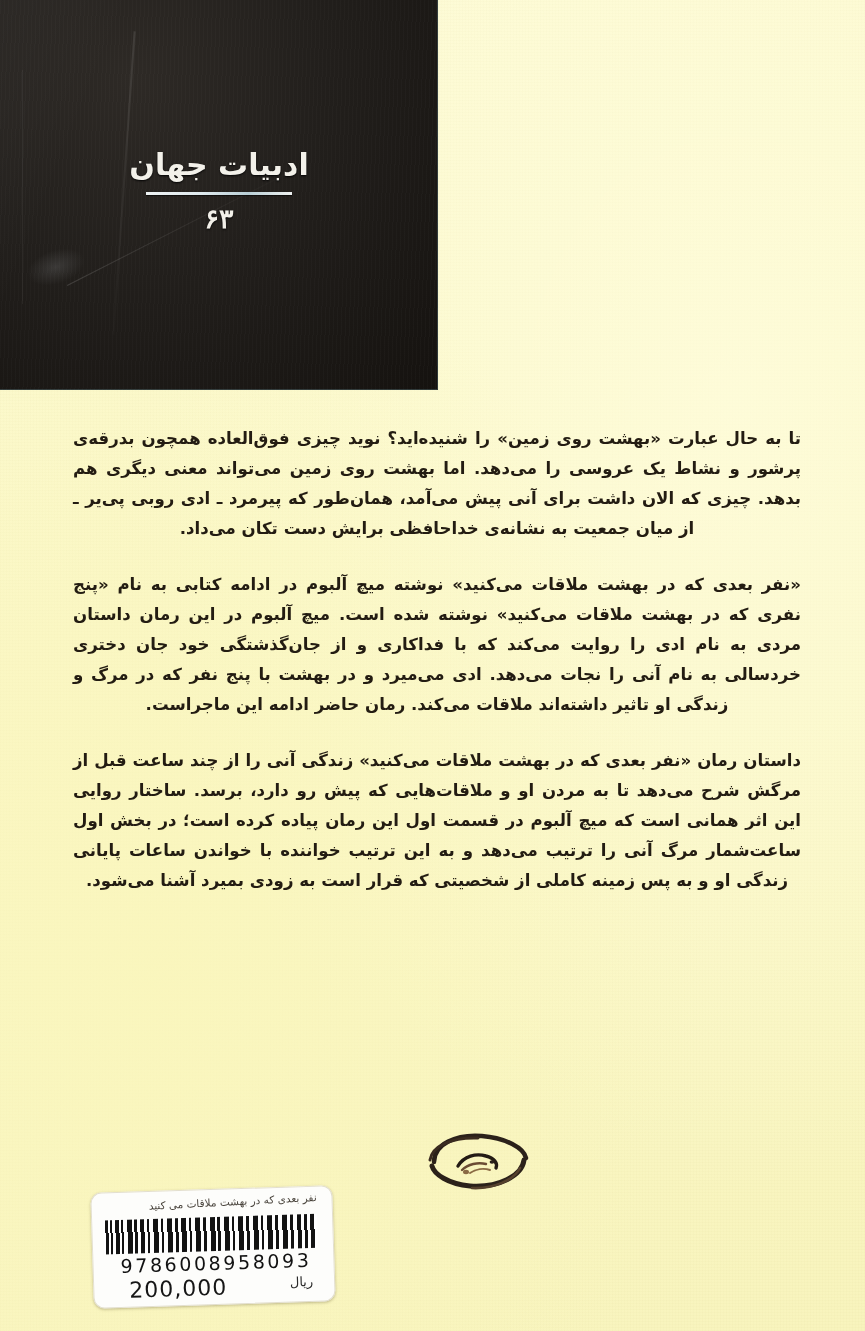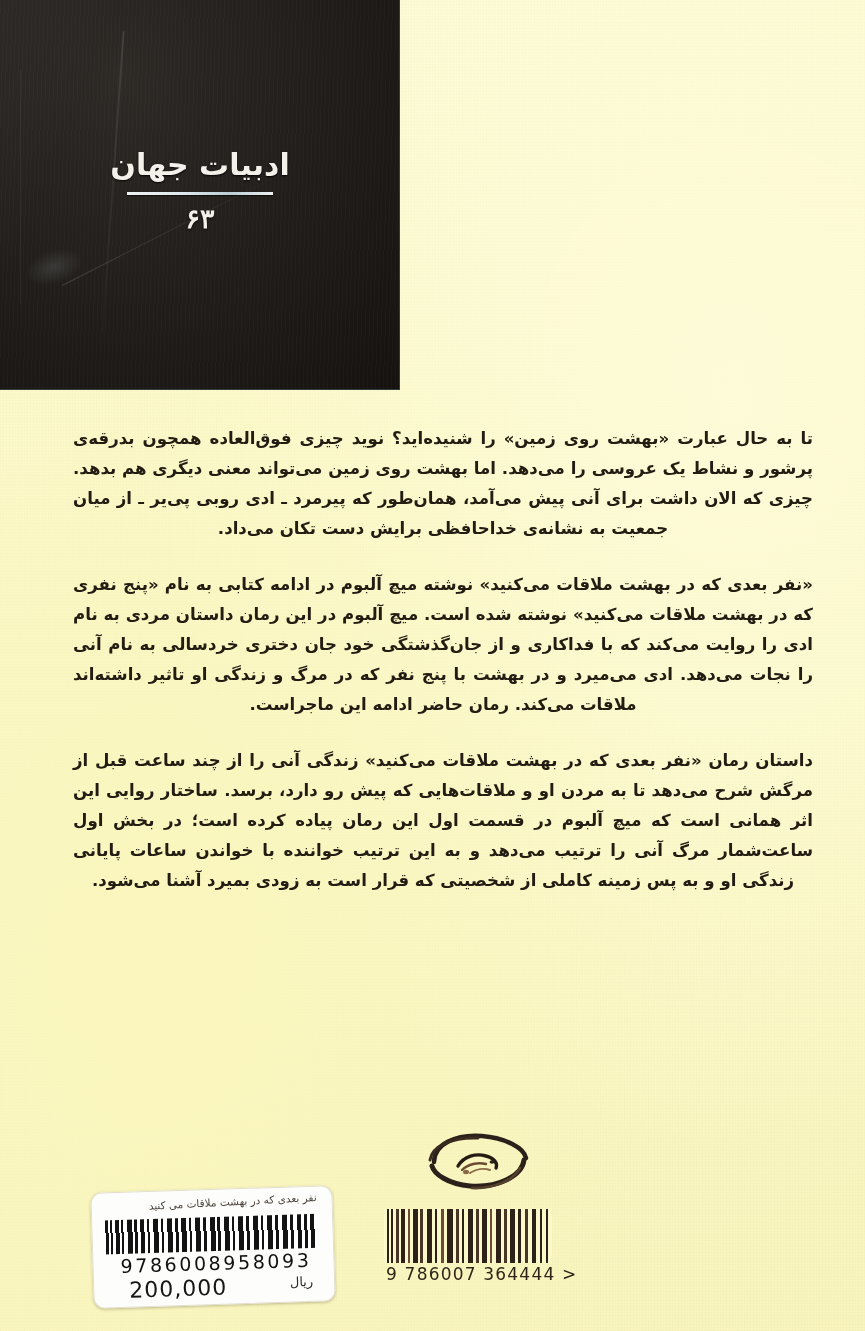--- a/index.html
+++ b/index.html
@@ -29,21 +29,21 @@
       repeating-linear-gradient(90deg, rgba(200,190,120,0.04) 0px, rgba(200,190,120,0.04) 1px, rgba(0,0,0,0) 1px, rgba(0,0,0,0) 3px),
       linear-gradient(160deg, #fdfbd6 0%, #fbf8c9 40%, #f8f4bd 100%);
     pointer-events: none;
   }
 
   
   #series-panel {
     position: absolute;
     left: 0;
     top: 0;
-    width: 400px;
+    width: 438px;
     height: 390px;
     background:
       linear-gradient(112deg, rgba(255,255,255,0.035) 0%, rgba(255,255,255,0) 22%),
       repeating-linear-gradient(92deg, rgba(255,255,255,0.018) 0px, rgba(255,255,255,0.018) 1px, rgba(0,0,0,0) 1px, rgba(0,0,0,0) 4px),
       radial-gradient(ellipse at 30% 20%, #2e2a26 0%, #221f1c 45%, #15120f 100%);
     box-shadow: inset -1px -1px 0 rgba(120,160,170,0.28);
   }
   #series-panel .scuff-a {
     position: absolute;
     left: 28%;
@@ -109,21 +109,21 @@
     font-size: 27px;
     font-weight: 700;
     color: #f2f0e9;
     text-shadow: 0 1px 2px rgba(0,0,0,0.9);
     direction: rtl;
   }
 
   
   #blurb {
     position: absolute;
-    right: 52px;
+    right: 64px;
     left: 52px;
     top: 424px;
     direction: rtl;
     text-align: justify;
     text-align-last: center;
     margin-left: 21px;
   }
   .para {
     font-family: "DejaVu Sans", "Liberation Sans", sans-serif;
     font-size: 16.6px;
@@ -396,24 +396,20 @@
       <path d="M96,42 C90,54 70,63 48,62" fill="none" stroke="#55402d" stroke-width="2.6" stroke-linecap="round"></path>
 
       <path d="M34,40 C40,30 52,27 62,30 C70,32 74,37 72,42" fill="none" stroke="#241b14" stroke-width="3.4" stroke-linecap="round"></path>
       <path d="M38,44 C44,38 54,36 62,38" fill="none" stroke="#6b4c33" stroke-width="2.4" stroke-linecap="round"></path>
       <path d="M46,47 C52,43 60,42 66,44" fill="none" stroke="#8a6a44" stroke-width="2" stroke-linecap="round"></path>
       <ellipse cx="42" cy="46" rx="3" ry="2.2" fill="#8a6a44"></ellipse>
       <ellipse cx="68" cy="36" rx="2.4" ry="1.8" fill="#2b211a"></ellipse>
     </svg>
   </div>
 
-  <div id="isbn-barcode">
-    <div class="bars"></div>
-    <div class="digits">9 786007 364444 &gt;</div>
-  </div>
 
   <div id="price-sticker">
     <div id="sticker-title">نفر بعدی که در بهشت ملاقات می کنید</div>
     <div id="sticker-bars"></div>
     <div id="sticker-isbn">9786008958093</div>
     <div id="sticker-price">200,000</div>
     <div id="sticker-currency">ریال</div>
   </div>
 
 </div>

